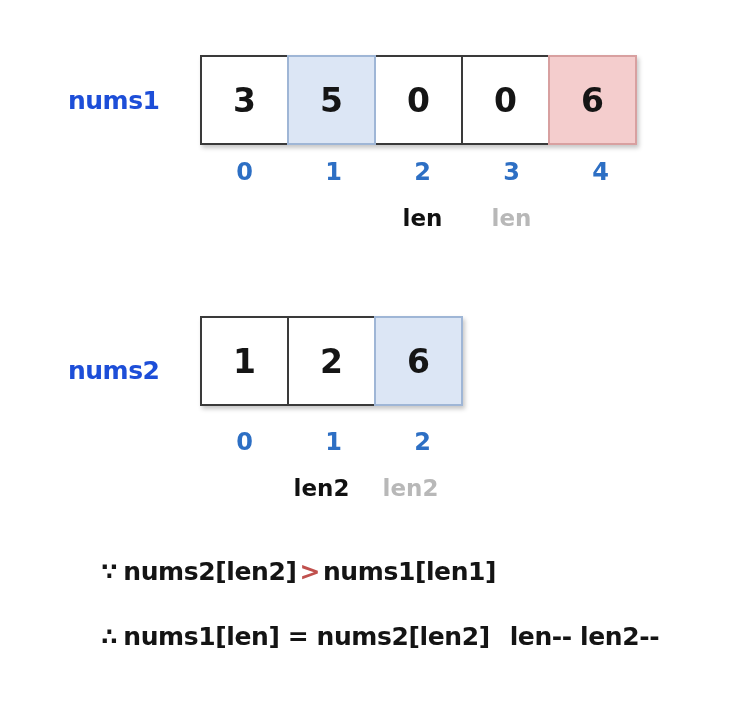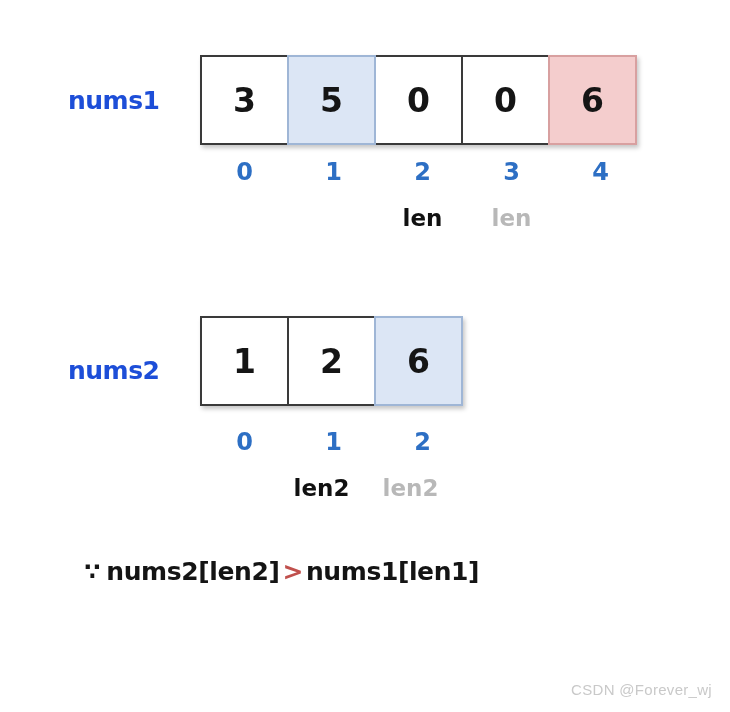--- a/index.html
+++ b/index.html
@@ -109,20 +109,21 @@
 
   
   .formula {
     position: absolute;
     font-family: "DejaVu Sans", sans-serif;
     font-size: 25px;
     font-weight: 600;
     color: #141414;
     letter-spacing: -0.4px;
     white-space: nowrap;
+    margin-left: 17px;
   }
   .formula .sym {
     font-size: 24px;
     margin-right: 6px;
   }
   .formula .gt {
     color: #c0504d;
     font-weight: 700;
     padding: 0 3px;
   }
@@ -193,16 +194,18 @@
       <div class="pointer-slot empty"></div>
       <div class="pointer-slot">len2</div>
       <div class="pointer-slot ghost">len2</div>
     </div>
   </div>
 
   <div class="formula" style="left:84px; top:557px;">
     <span class="sym">∵</span><span>nums2[len2]</span><span class="gt">&gt;</span><span>nums1[len1]</span>
   </div>
 
-
-  <div class="watermark">CSDN @Forever_wj</div>
+  <div class="formula" style="left:84px; top:622px;">
+    <span class="sym">∴</span><span>nums1[len] = nums2[len2]</span><span class="spacer"></span><span>len-- len2--</span>
+  </div>
+
 
 </div>
 
 </body></html>

